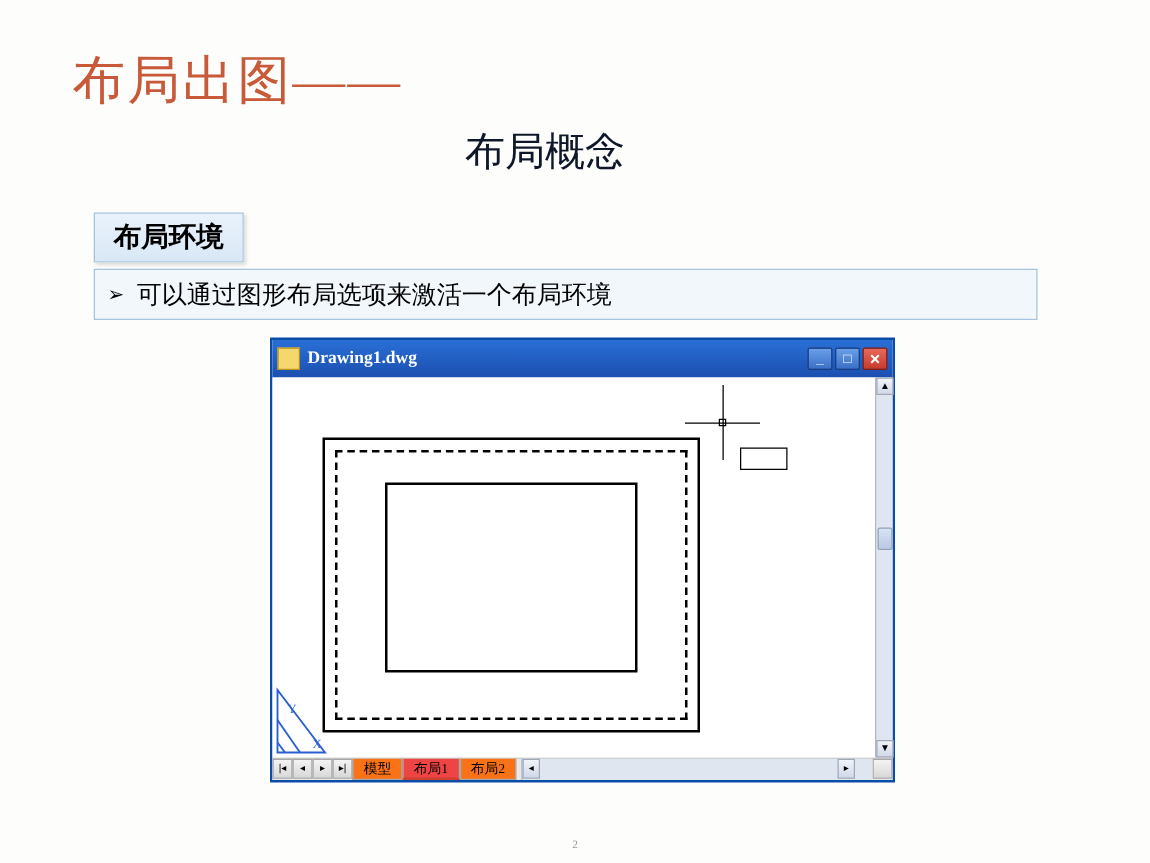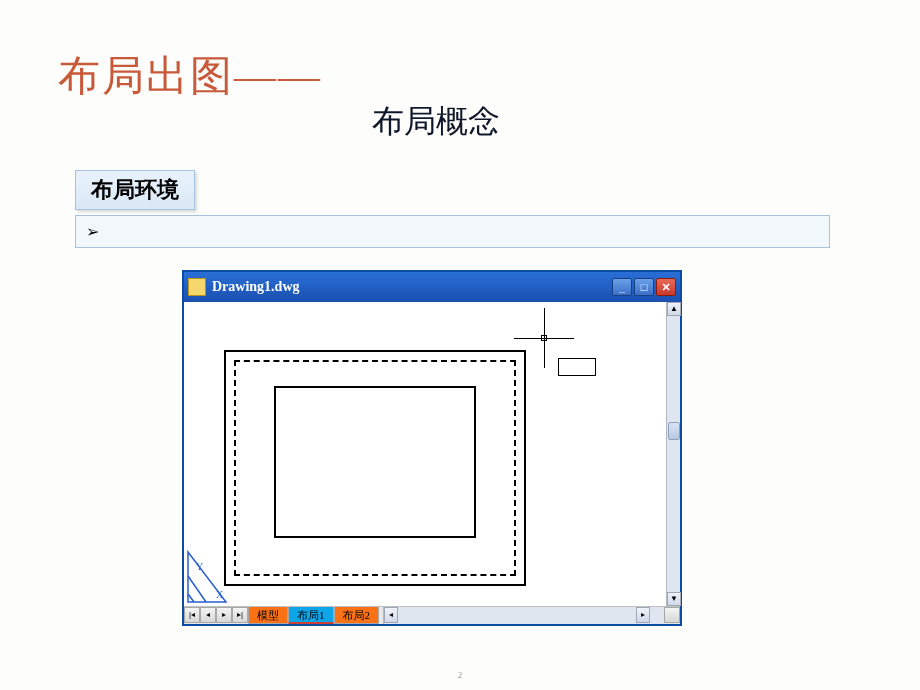--- a/index.html
+++ b/index.html
@@ -7,21 +7,21 @@
       width: 920px;
       height: 690px;
       background: #fdfdfb;
       font-family: "SimSun", "宋体", serif;
       position: relative;
       overflow: hidden;
     }
     .title-main {
       position: absolute;
       left: 58px;
-      top: 48px;
+      top: 36px;
       font-size: 42px;
       color: #c85a3a;
       font-family: "SimSun", serif;
       letter-spacing: 2px;
     }
     .title-sub {
       position: absolute;
       left: 372px;
       top: 100px;
       font-size: 32px;
@@ -54,21 +54,21 @@
       display: flex;
       align-items: center;
       font-family: "SimHei", sans-serif;
     }
     .info-bar .arrow {
       margin-right: 10px;
       font-size: 16px;
     }
     .cad-window {
       position: absolute;
-      left: 182px;
+      left: 216px;
       top: 270px;
       width: 500px;
       height: 356px;
       border: 2px solid #0a4da8;
       background: #fff;
       display: flex;
       flex-direction: column;
     }
     .titlebar {
       height: 30px;
@@ -219,21 +219,21 @@
       padding: 0 8px;
       font-size: 11px;
       background: #f97316;
       border: 1px solid #a8a8a8;
       border-top: none;
       line-height: 16px;
       font-family: "SimSun", serif;
       position: relative;
     }
     .tab.active {
-      background: #0ea5e9;
+      background: #ef4444;
       border-bottom: 2px solid #d04030;
     }
     .hscroll {
       flex: 1;
       background: #e0e6f0;
       border-left: 1px solid #b0b8c8;
       position: relative;
       margin-left: 4px;
     }
     .hscroll .arrow-btn {
@@ -261,20 +261,21 @@
 </head>
 <body>
 
 <div class="title-main">布局出图——</div>
 <div class="title-sub">布局概念</div>
 
 <div class="section-badge">布局环境</div>
 
 <div class="info-bar">
   <span class="arrow">➢</span>
+  <span>可以通过图形布局选项来激活一个布局环境</span>
 </div>
 
 <div class="cad-window">
   <div class="titlebar">
     <span class="icon"></span>
     <span class="title-text">Drawing1.dwg</span>
     <div class="win-buttons">
       <div class="win-btn">_</div>
       <div class="win-btn">□</div>
       <div class="win-btn close">✕</div>

